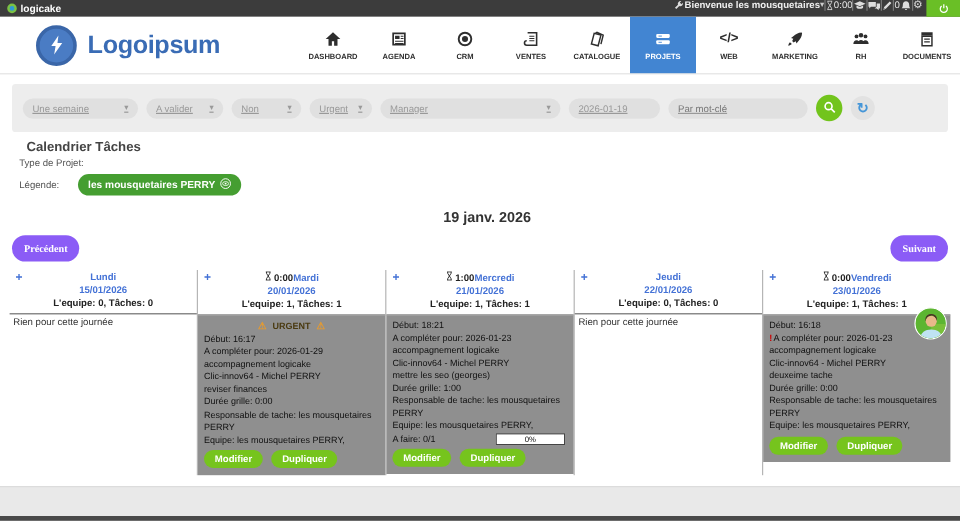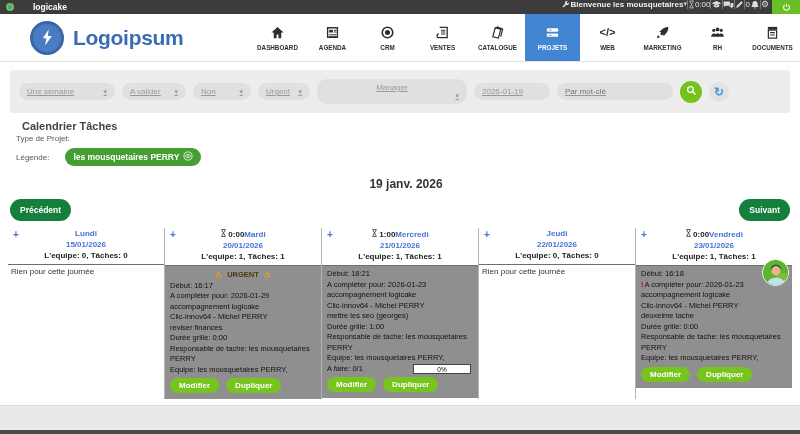--- a/index.html
+++ b/index.html
@@ -2,21 +2,21 @@
 <html><head>
 <meta charset="utf-8">
 <style>
   * { margin:0; padding:0; box-sizing:border-box; }
   html,body { width:800px; height:434px; overflow:hidden; background:#fff;
     font-family:"Liberation Sans", sans-serif; color:#333; }
 
   
   .topbar { height:14px; background:#3c3c3c; display:flex; align-items:center;
     padding-left:6px; color:#e6e6e6; font-size:8px; }
-  .tb-logo { display:flex; align-items:center; gap:19px; font-weight:bold; font-size:8.5px; color:#fff; }
+  .tb-logo { display:flex; align-items:center; gap:3px; font-weight:bold; font-size:8.5px; color:#fff; }
   .tb-logo-mark { width:8px; height:8px; border-radius:50%; background:#2e9bd6; border:2px solid #7ac143; }
   .tb-spacer { flex:1; }
   .tb-right { display:flex; align-items:flex-start; gap:0; height:100%; }
   .tb-welcome { font-weight:bold; color:#f0f0f0; }
   .sep { width:1px; height:9px; background:#777; }
   .tb-ic { display:flex; align-items:center; line-height:0; }
   .gear-glyph { font-size:9px; color:#ddd; line-height:1; }
   .tb-caret { font-size:7px; color:#ccc; }
   .power-btn { width:28px; height:14px; background:#6abf26; display:flex;
     align-items:center; justify-content:center; margin-left:3px; }
@@ -38,41 +38,41 @@
 
   
   .filterbar { margin:8px 10px 0; background:#ededed; border-radius:3px;
     padding:9px 9px; display:flex; align-items:center; gap:7px; }
   .pill { background:#e0e0e0; border-radius:10px; padding:4px 8px; color:#999;
     font-size:8px; display:flex; align-items:center; cursor:pointer;text-decoration:underline; }
   .pill .caret { margin-left:auto; font-size:7px; color:#999; padding-left:6px; }
   .pill-input { border:none; outline:none; background:transparent; color:#999;
     font-size:8px; width:100%; font-family:"Liberation Sans", sans-serif; }
   .w-period{width:96px;} .w-validate{width:64px;} .w-non{width:58px;}
-  .w-urgent{width:52px;} .w-manager{width:150px;flex-direction:column;} .w-date{width:76px;} .w-key{width:116px;}
+  .w-urgent{width:52px;} .w-manager{width:150px;} .w-date{width:76px;} .w-key{width:116px;}
   .search-btn { width:22px; height:22px; border-radius:50%; background:#72c41c;
     display:flex; align-items:center; justify-content:center; cursor:pointer; border:none; }
   .refresh-btn { width:20px; height:20px; border-radius:50%; background:#e2e2e2;
     display:flex; align-items:center; justify-content:center; cursor:pointer; border:none;
     color:#4596d8; font-size:12px; font-weight:bold; }
 
   
   .section { padding:7px 16px 0; }
   .sec-title { font-size:11px; font-weight:bold; color:#444; margin-left:6px; }
   .sec-type { font-size:8px; color:#555; margin-top:2px; }
   .legend-row { margin-top:5px; display:flex; align-items:center; gap:16px;
     font-size:8px; color:#555; }
   .legend-badge { background:#459e31; color:#fff; font-weight:bold; font-size:8.5px;
     padding:3px 8px; border-radius:10px; display:flex; align-items:center; gap:4px; cursor:pointer; }
 
   .date-heading { text-align:center; font-size:12px; font-weight:bold; color:#333; margin-top:11px;padding-left:12px; }
   .nav-btn-row { display:flex; justify-content:space-between; padding:8px 10px 0; }
-  .green-btn { background:#15803d; color:#fff; font-size:8.5px; font-weight:bold;
+  .green-btn { background:#8b5cf6; color:#fff; font-size:8.5px; font-weight:bold;
     border:none; border-radius:11px; padding:6px 10px; cursor:pointer;
-    font-family:Liberation Sans, sans-serif; }
+    font-family:Liberation Serif, serif; }
 
   
   .grid { margin:7px 8px 0; display:flex; }
   .col { flex:1; min-height:152px; }
   .col + .col { border-left:1px solid #b5b5b5; }
   .col-header { position:relative; text-align:center; font-size:8px; line-height:1.35;
     padding:1px 0 3px; border-bottom:1px solid #6e6e6e; }
   .plus { position:absolute; left:5px; top:0; color:#4472d6; font-weight:bold;
     font-size:10px; cursor:pointer; }
   .hday, .hdate { color:#4472d6; font-weight:bold; }

